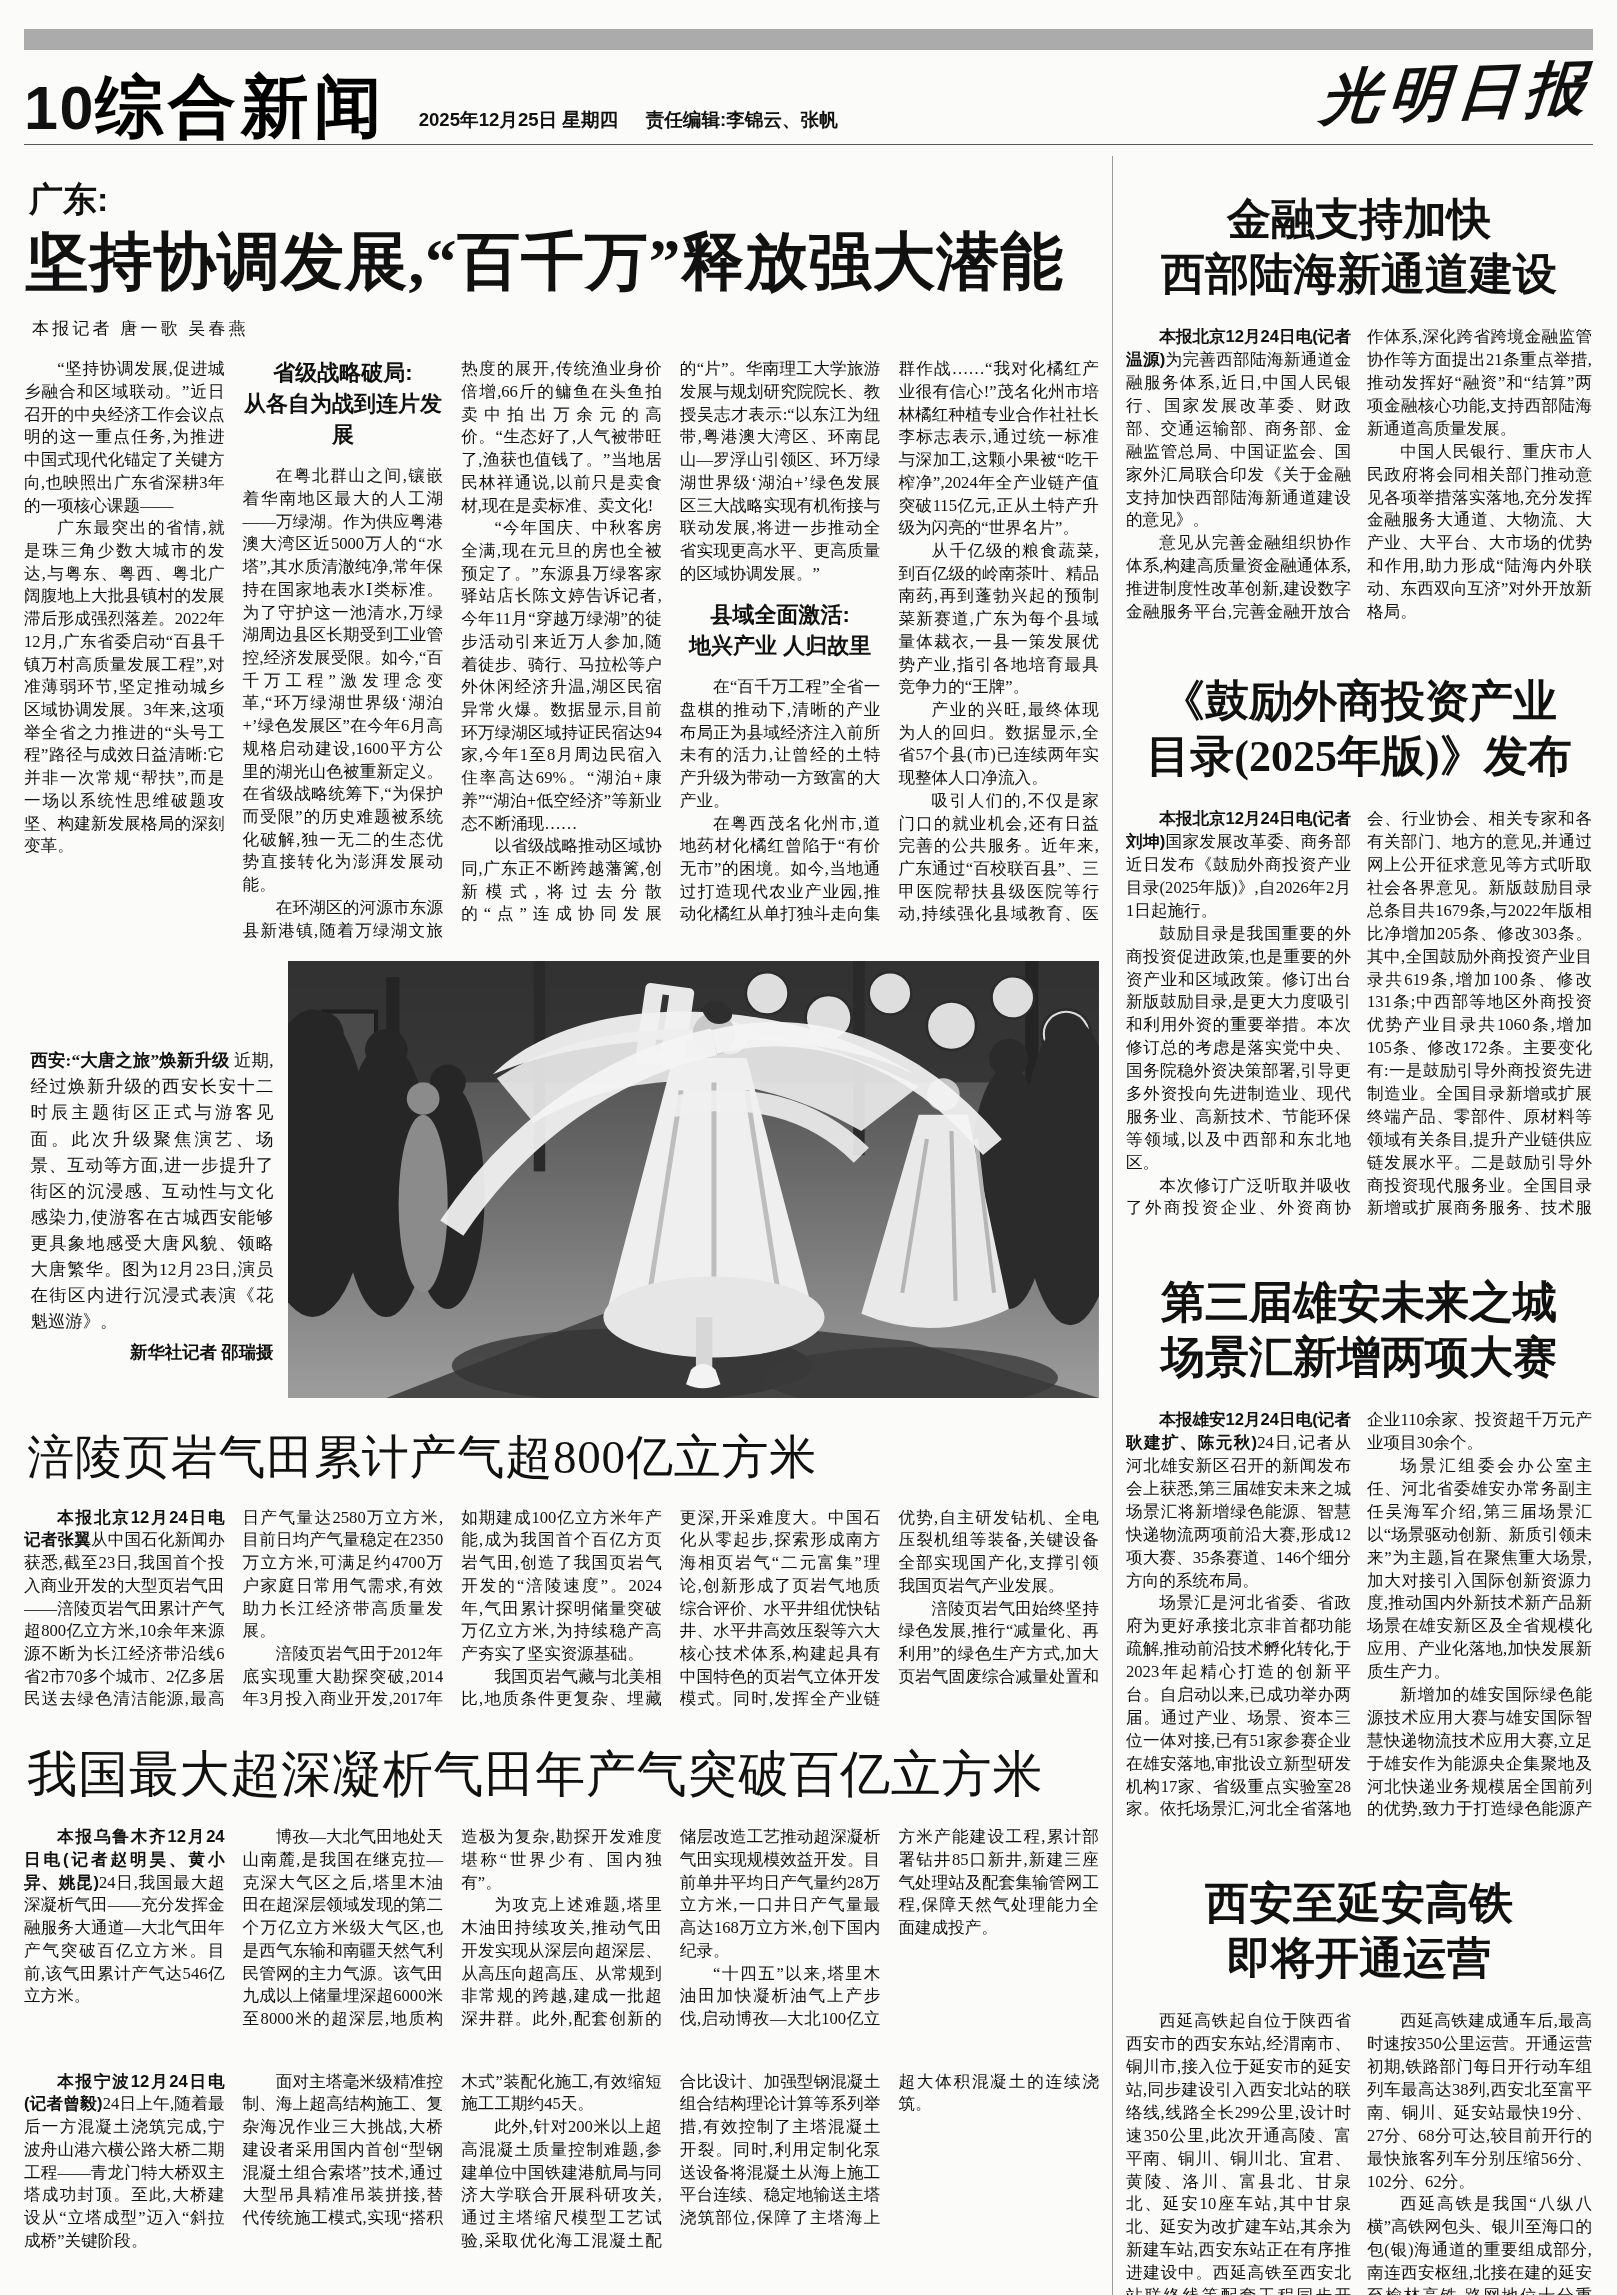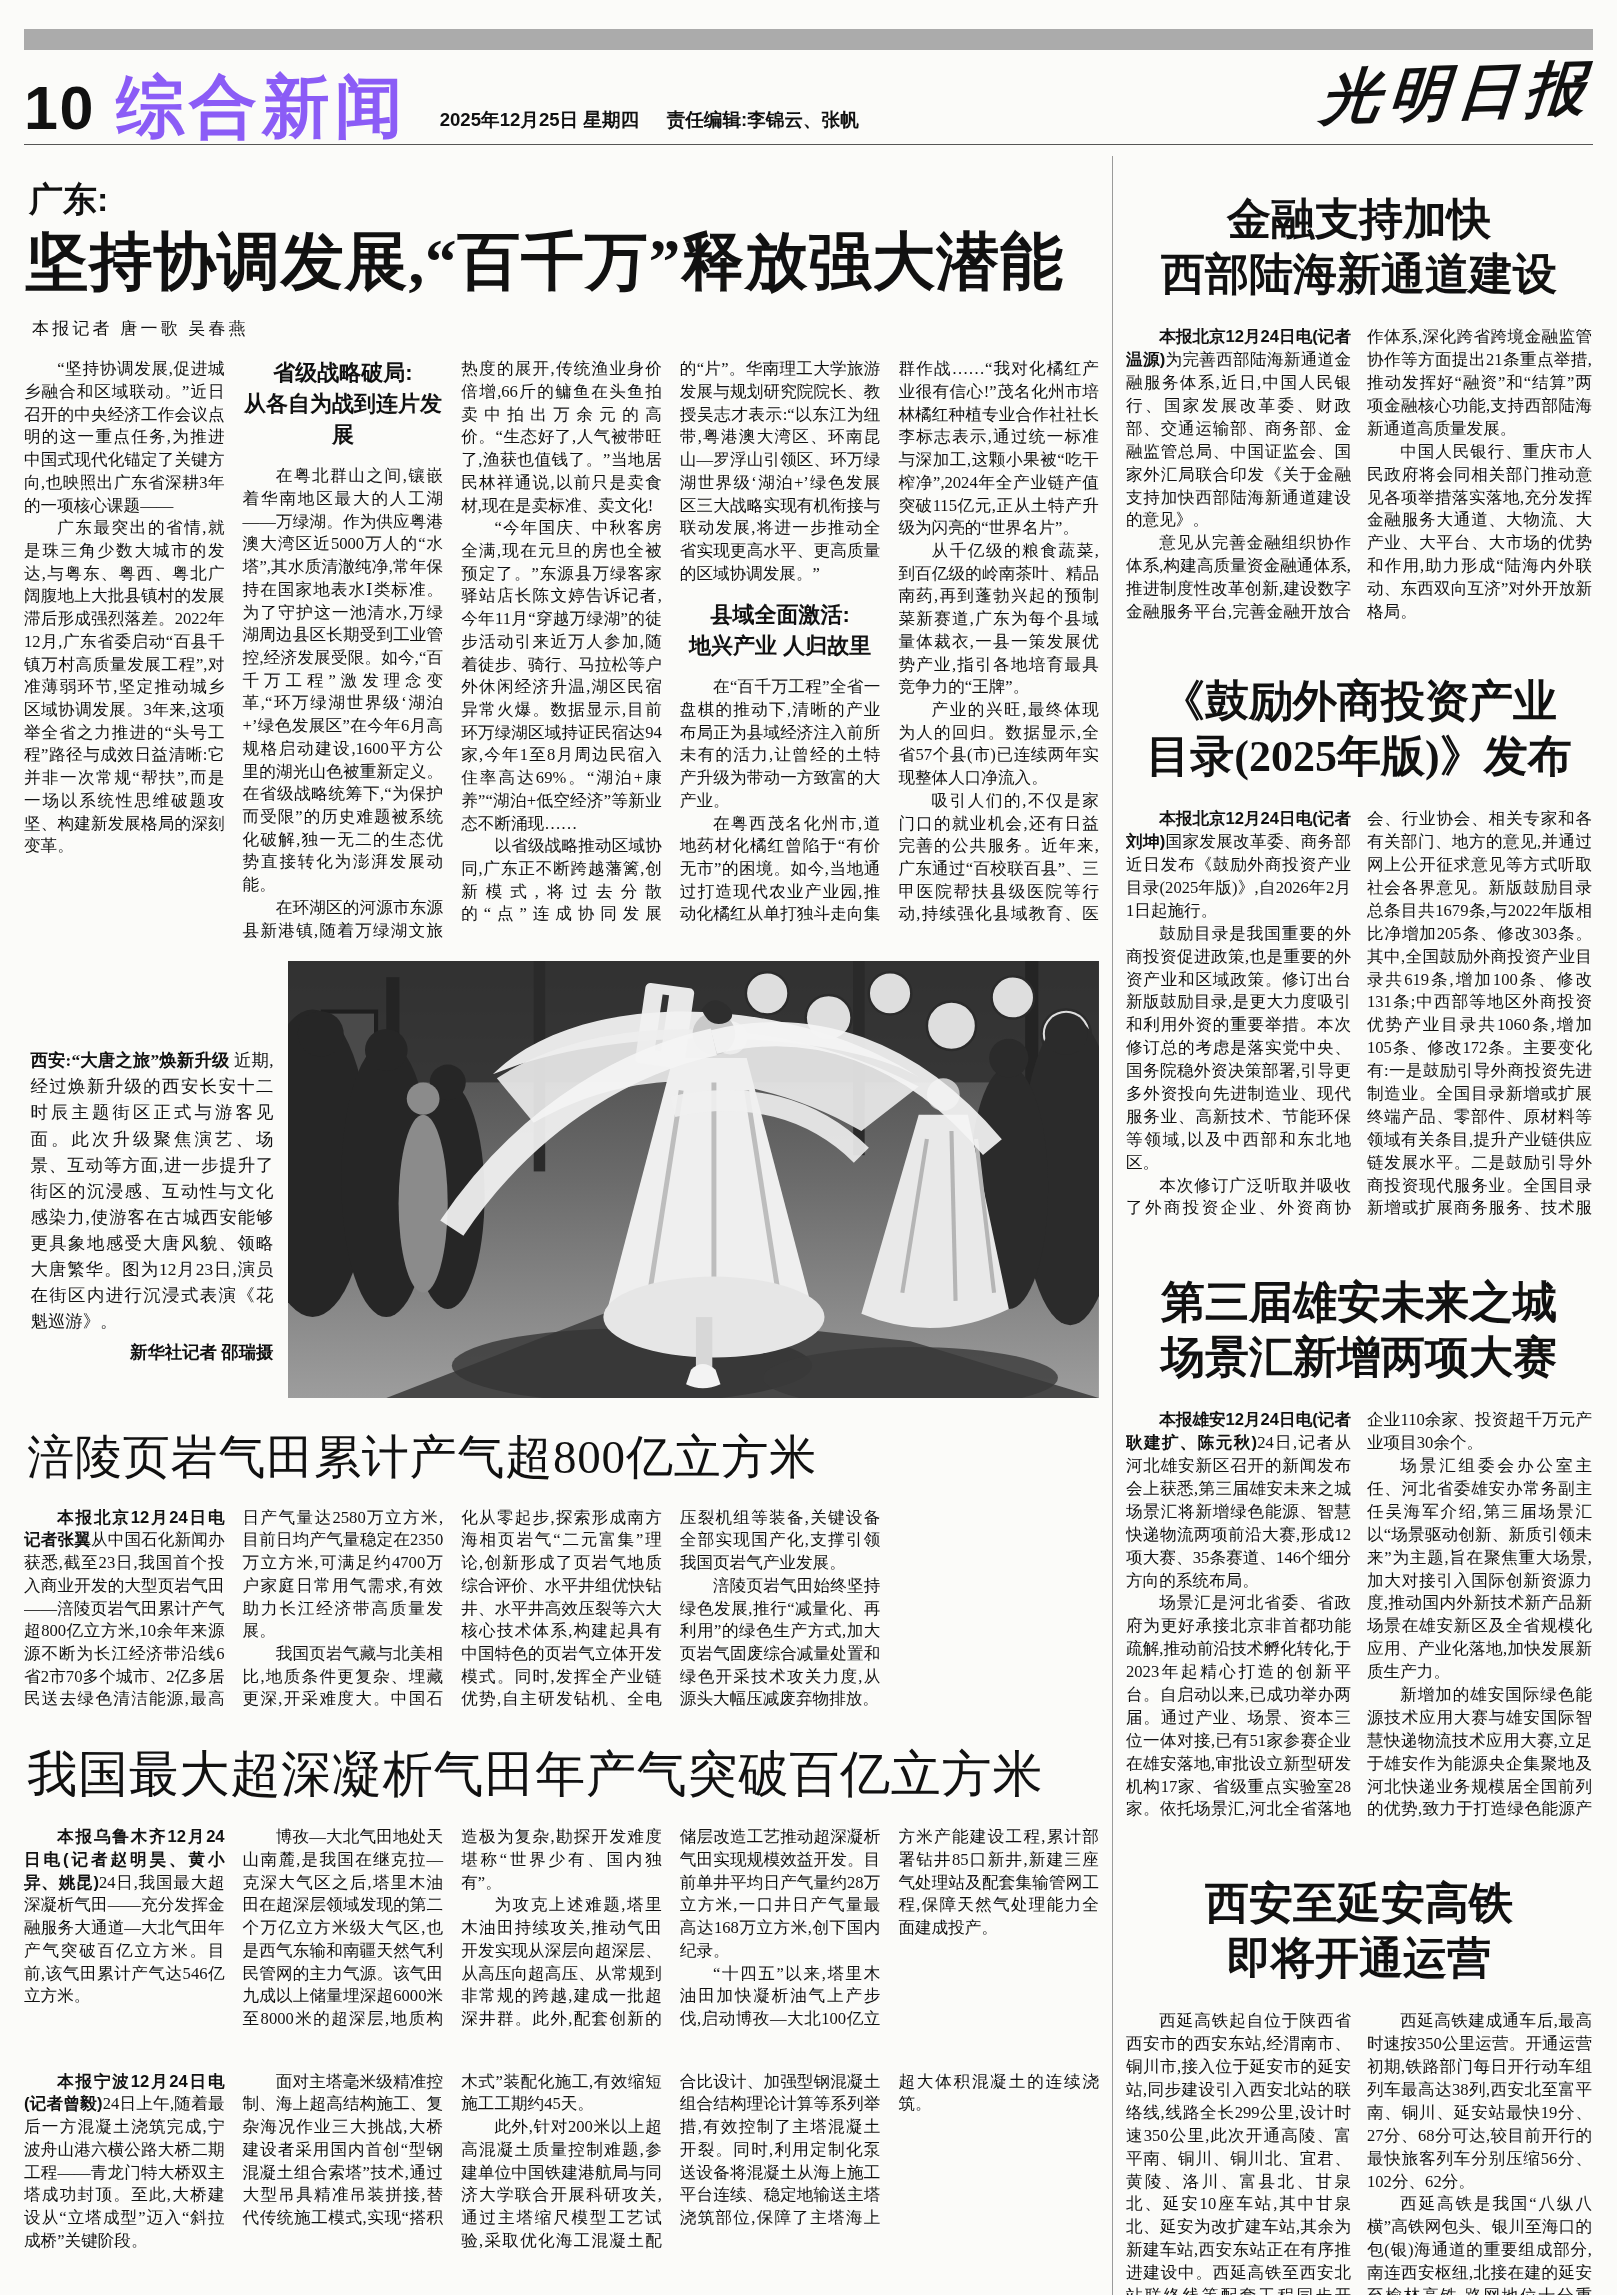--- a/index.html
+++ b/index.html
@@ -7,21 +7,21 @@
     width:1617px;height:2295px;overflow:hidden;
     background:#fbfbf9;color:#111;
     font-family:"Liberation Serif","DejaVu Serif",serif;
     position:relative;
   }
   .page{position:relative;width:1569px;margin:0 auto;padding-top:29px;}
   
   .topbar{height:21px;background:#ababab;}
   .mast{display:flex;align-items:flex-end;margin-top:8px;height:78px;}
   .pageno{font-family:"Liberation Sans","DejaVu Sans",sans-serif;font-size:61px;font-weight:700;line-height:.9;letter-spacing:1.6px;}
-  .secname{font-family:"Liberation Sans","DejaVu Sans",sans-serif;font-size:68px;font-weight:900;color:#8b5cf6;line-height:.85;margin-left:21px;letter-spacing:4.9px;}
+  .secname{font-family:"Liberation Sans","DejaVu Sans",sans-serif;font-size:68px;font-weight:900;color:#000000;line-height:.85;letter-spacing:4.9px;}
   .dateline{font-family:"Liberation Sans","DejaVu Sans",sans-serif;font-weight:700;font-size:18.6px;margin-left:32px;margin-bottom:3.2px;white-space:nowrap;}
   .dateline span{margin-right:27.5px;}
   .brand{margin-left:auto;margin-bottom:1.6px;font-size:60px;font-weight:700;font-style:italic;transform:skewX(-6deg) rotate(-2deg);letter-spacing:8px;white-space:nowrap;}
   .mastrule{border-bottom:1.6px solid #555;margin-top:8px;}
   
   .grid{display:flex;margin-top:11.3px;}
   .left{width:1075px;}
   .right{width:466px;margin-left:13px;padding-left:13px;border-left:0.8px solid #9a9a9a;}
   
   .kicker{font-family:"Liberation Sans","DejaVu Sans",sans-serif;font-size:34px;font-weight:700;margin:21px 0 4.9px 4.9px;}
@@ -183,20 +183,21 @@
             <path d="M520 100 C640 70 760 110 860 230" stroke="#f4f4f4" stroke-width="30" fill="none" opacity="0.92"></path>
           </svg>
         </figure>
       </div>
 
       <section class="b-art">
         <h2 class="b-head">涪陵页岩气田累计产气超800亿立方米</h2>
         <div class="b-body h272">
           <p class="bp"><span class="lead-in">本报北京12月24日电  记者张翼</span><span>从中国石化新闻办获悉,截至23日,我国首个投入商业开发的大型页岩气田——涪陵页岩气田累计产气超800亿立方米,10余年来源源不断为长江经济带沿线6省2市70多个城市、2亿多居民送去绿色清洁能源,最高日产气量达2580万立方米,目前日均产气量稳定在2350万立方米,可满足约4700万户家庭日常用气需求,有效助力长江经济带高质量发展。</span></p>
           <div>
+              <p class="bp">涪陵页岩气田于2012年底实现重大勘探突破,2014年3月投入商业开发,2017年如期建成100亿立方米年产能,成为我国首个百亿方页岩气田,创造了我国页岩气开发的“涪陵速度”。2024年,气田累计探明储量突破万亿立方米,为持续稳产高产夯实了坚实资源基础。</p>
               <p class="bp">我国页岩气藏与北美相比,地质条件更复杂、埋藏更深,开采难度大。中国石化从零起步,探索形成南方海相页岩气“二元富集”理论,创新形成了页岩气地质综合评价、水平井组优快钻井、水平井高效压裂等六大核心技术体系,构建起具有中国特色的页岩气立体开发模式。同时,发挥全产业链优势,自主研发钻机、全电压裂机组等装备,关键设备全部实现国产化,支撑引领我国页岩气产业发展。</p>
               <p class="bp">涪陵页岩气田始终坚持绿色发展,推行“减量化、再利用”的绿色生产方式,加大页岩气固废综合减量处置和绿色开采技术攻关力度,从源头大幅压减废弃物排放。</p>
             </div>
         </div>
       </section>
 
       <section class="b-art">
         <h2 class="b-head wide">我国最大超深凝析气田年产气突破百亿立方米</h2>
         <div class="b-body h285">
           <p class="bp"><span class="lead-in">本报乌鲁木齐12月24日电(记者赵明昊、黄小异、姚昆)</span><span>24日,我国最大超深凝析气田——充分发挥金融服务大通道—大北气田年产气突破百亿立方米。目前,该气田累计产气达546亿立方米。</span></p>

